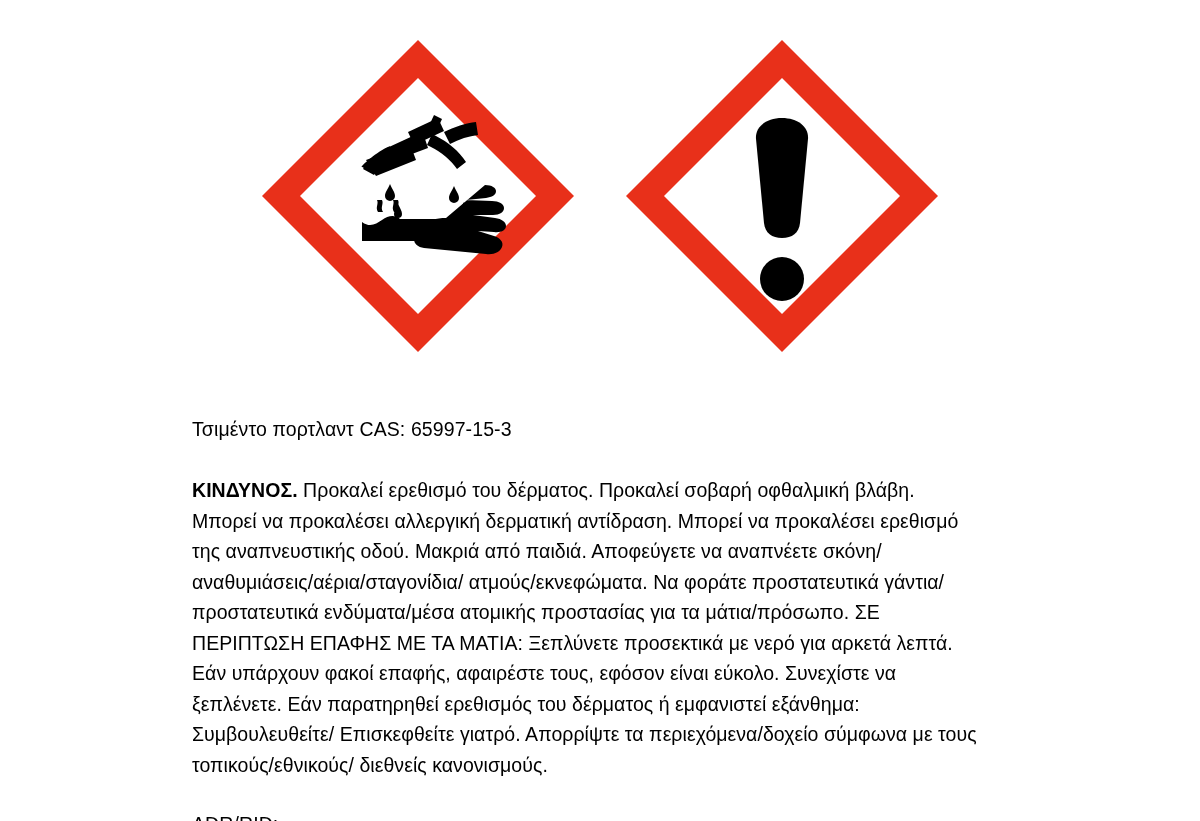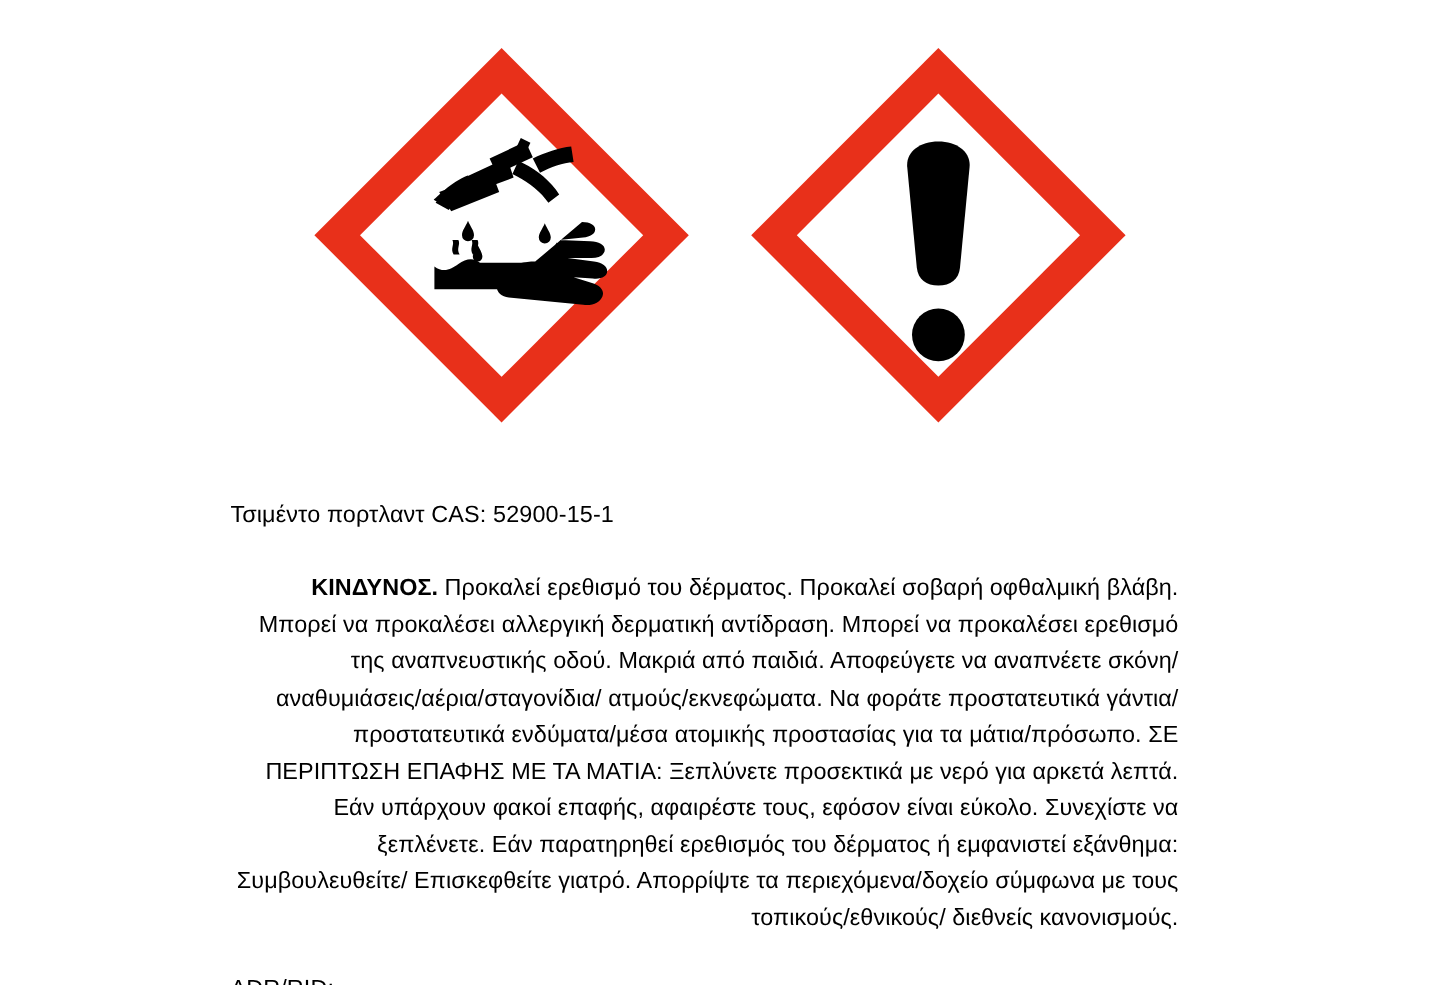--- a/index.html
+++ b/index.html
@@ -51,21 +51,21 @@
     font-size: 19.5px;
     line-height: 28px;
     margin: 0 0 32px 0;
     letter-spacing: 0.1px;
   }
 
   .hazard-paragraph {
     font-size: 19.5px;
     line-height: 30.5px;
     margin: 0 0 30px 0;
-    text-align: right;
+    text-align: left;
     letter-spacing: 0.05px;
   }
 
   .signal-word {
     font-weight: bold;
   }
 
   .adr-line {
     font-size: 19.5px;
     line-height: 28px;
@@ -132,18 +132,18 @@
       <polygon points="160,4 316,160 160,316 4,160" fill="#E8301A"></polygon>
       <polygon points="160,42 278,160 160,278 42,160" fill="#FFFFFF"></polygon>
       <path d="M160 82 c16,0 27,9 26,21 l-8,84 c-1,10 -8,15 -18,15 c-10,0 -17,-5 -18,-15 l-8,-84 c-1,-12 10,-21 26,-21 z" fill="#000000"></path>
       <circle cx="160" cy="243" r="22" fill="#000000"></circle>
     </svg>
   </div>
 </div>
 
 <div class="text-block">
 
-  <p class="cas-line">Τσιμέντο πορτλαντ CAS: 52900-15-1</p>
+  <p class="cas-line">Τσιμέντο πορτλαντ CAS: 65997-15-3</p>
 
   <p class="hazard-paragraph"><span class="signal-word">ΚΙΝΔΥΝΟΣ.</span><span> Προκαλεί ερεθισμό του δέρματος. Προκαλεί σοβαρή οφθαλμική βλάβη. Μπορεί να προκαλέσει αλλεργική δερματική αντίδραση. Μπορεί να προκαλέσει ερεθισμό της αναπνευστικής οδού. Μακριά από παιδιά. Αποφεύγετε να αναπνέετε σκόνη/αναθυμιάσεις/αέρια/σταγονίδια/ ατμούς/εκνεφώματα. Να φοράτε προστατευτικά γάντια/προστατευτικά ενδύματα/μέσα ατομικής προστασίας για τα μάτια/πρόσωπο. ΣΕ ΠΕΡΙΠΤΩΣΗ ΕΠΑΦΗΣ ΜΕ ΤΑ ΜΑΤΙΑ: Ξεπλύνετε προσεκτικά με νερό για αρκετά λεπτά. Εάν υπάρχουν φακοί επαφής, αφαιρέστε τους, εφόσον είναι εύκολο. Συνεχίστε να ξεπλένετε. Εάν παρατηρηθεί ερεθισμός του δέρματος ή εμφανιστεί εξάνθημα: Συμβουλευθείτε/ Επισκεφθείτε γιατρό. Απορρίψτε τα περιεχόμενα/δοχείο σύμφωνα με τους τοπικούς/εθνικούς/ διεθνείς κανονισμούς.</span></p>
 
   <p class="adr-line">ADR/RID: -</p>
 </div>
 
 </body></html>

